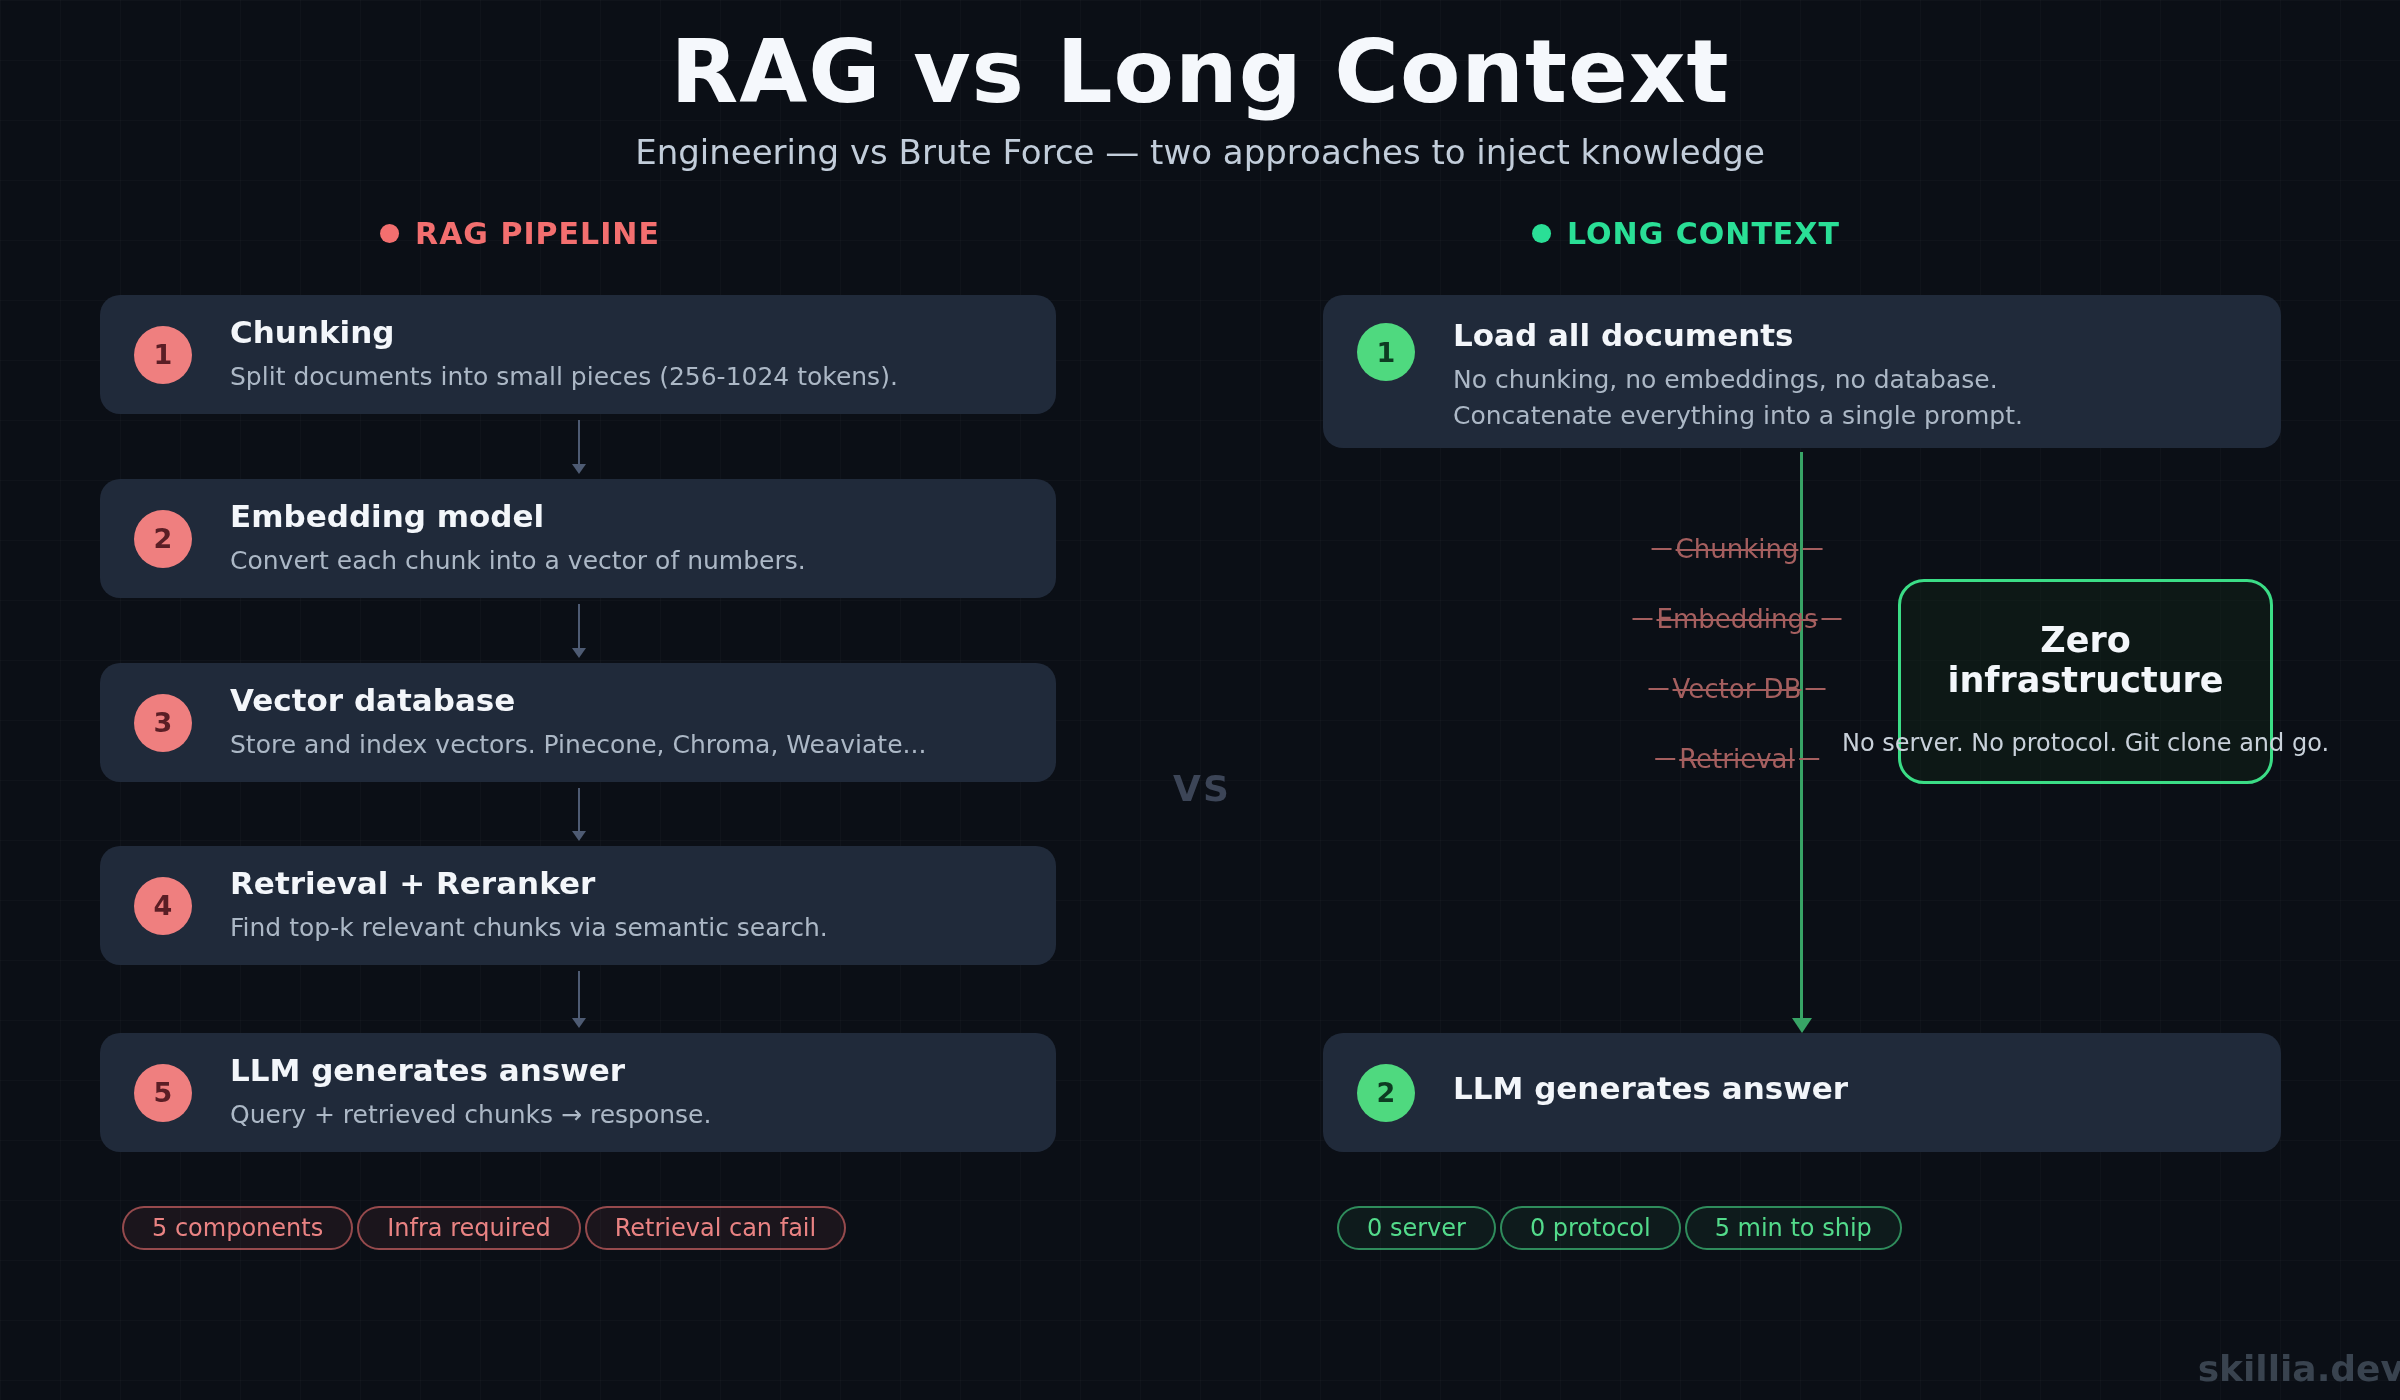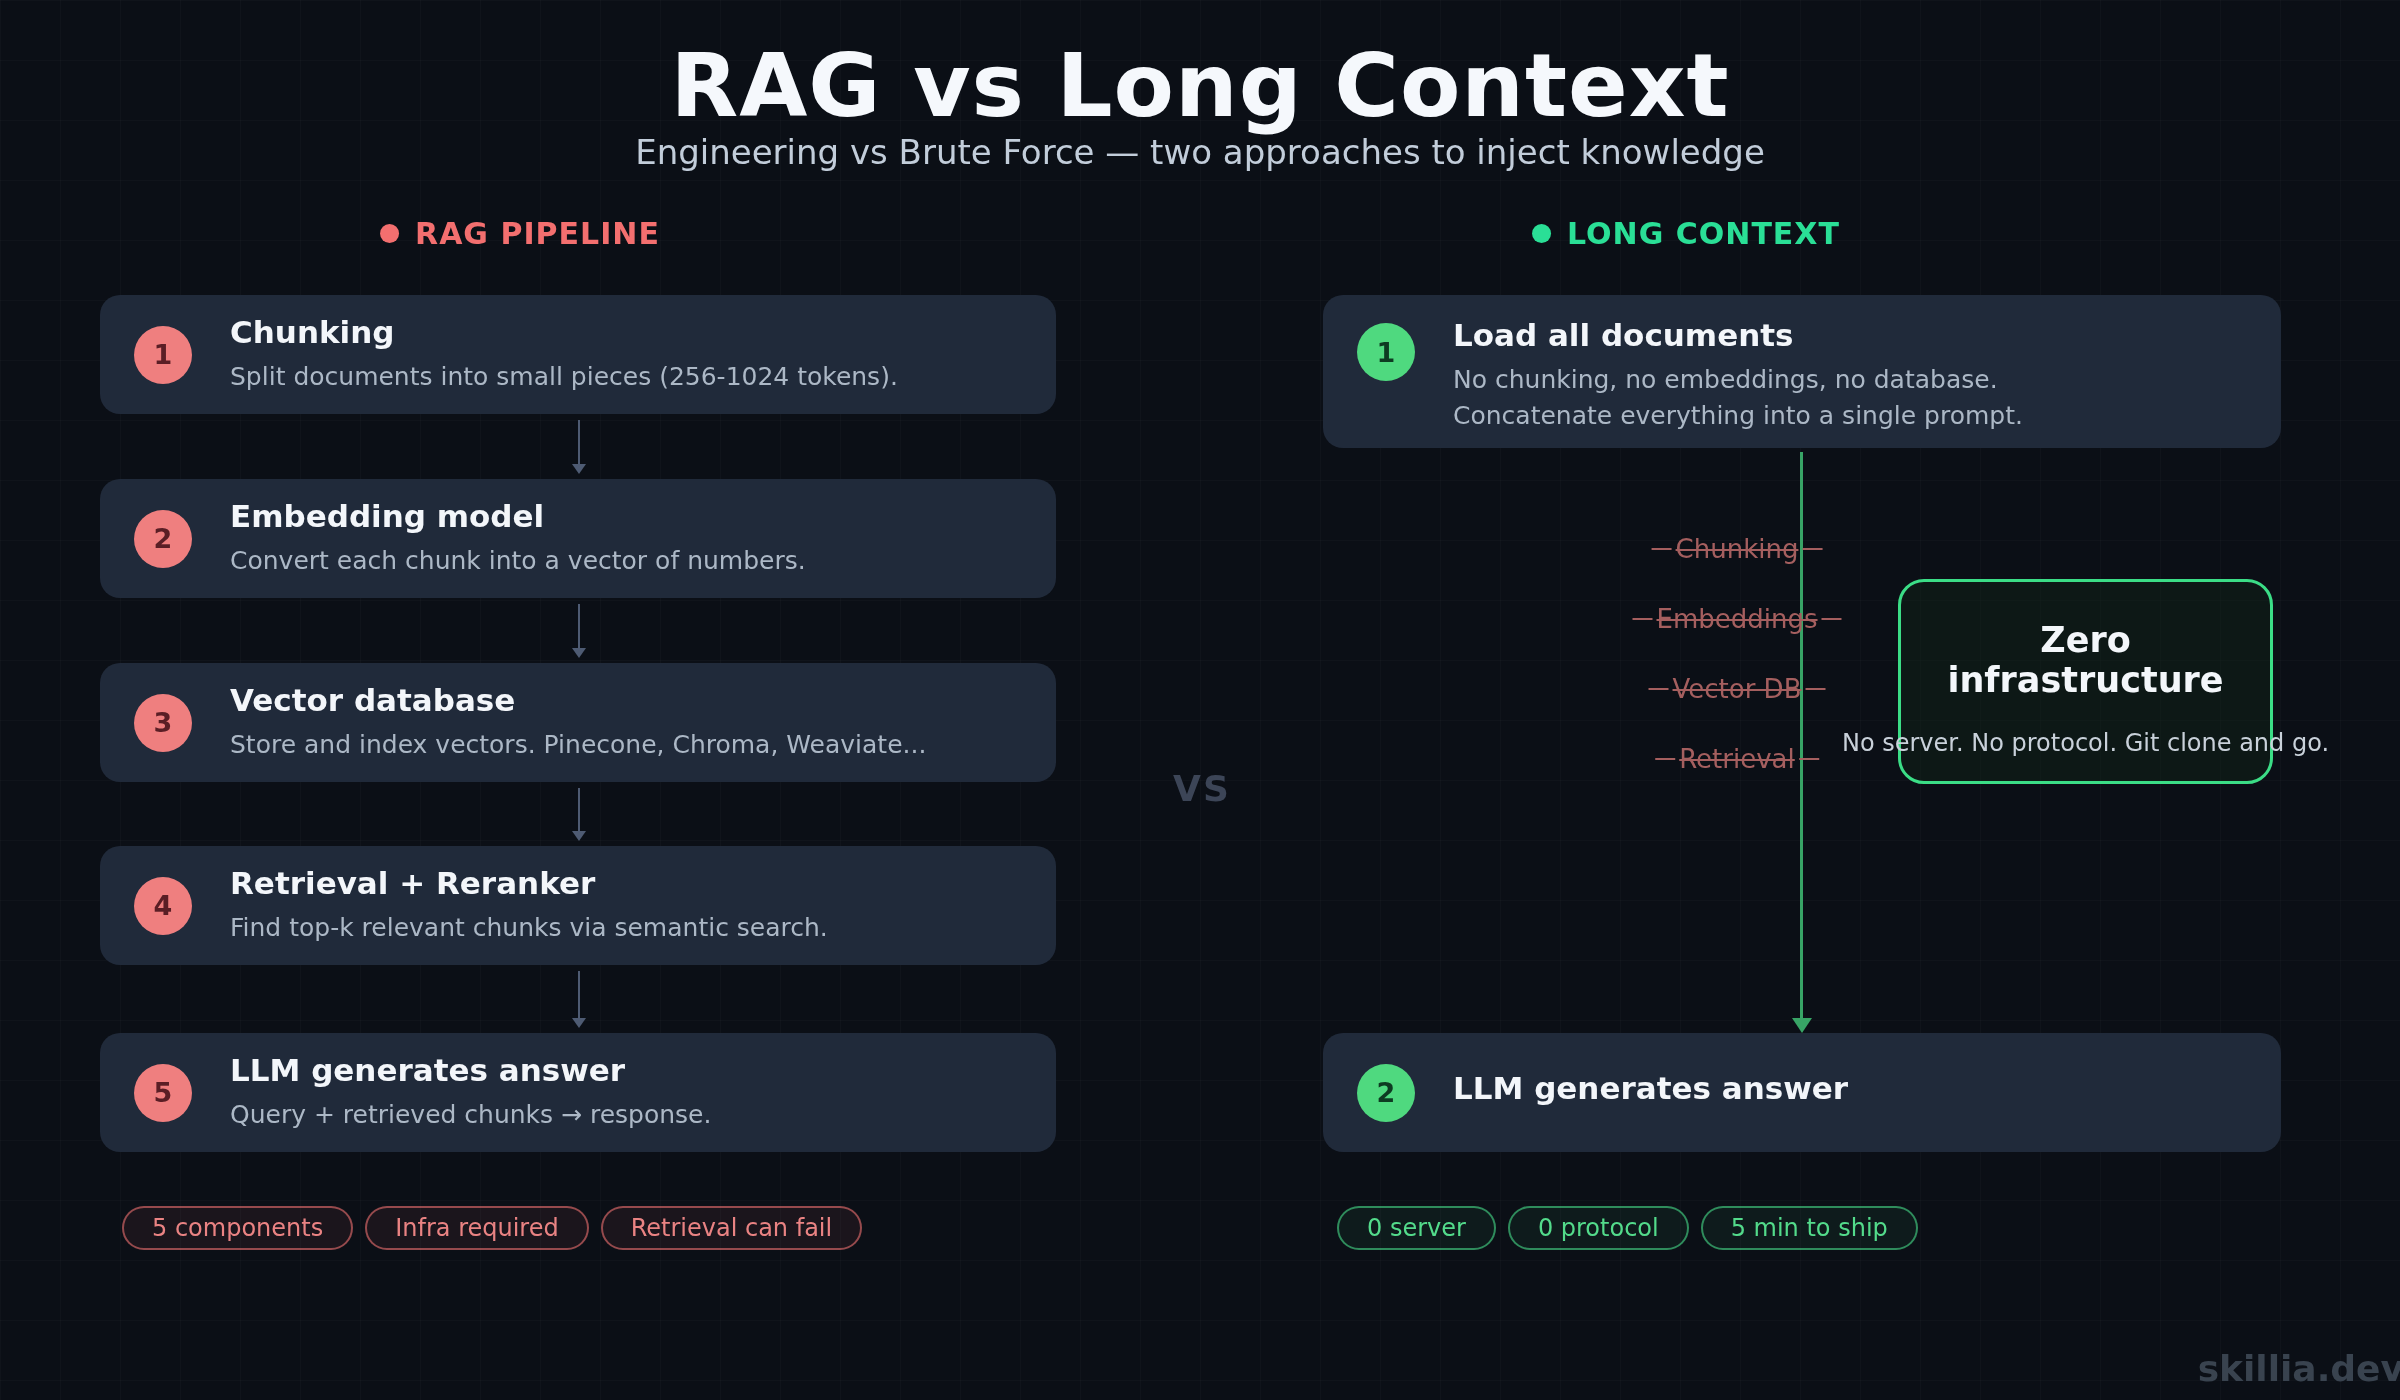--- a/index.html
+++ b/index.html
@@ -10,21 +10,21 @@
     color:#e8edf4;
   }
   .stage{
     position:absolute;inset:0;
     background-image:
       linear-gradient(rgba(255,255,255,0.018) 1px,transparent 1px),
       linear-gradient(90deg,rgba(255,255,255,0.018) 1px,transparent 1px);
     background-size:60px 60px;
   }
   .main-title{
-    position:absolute;top:34px;left:0;width:100%;text-align:center;
+    position:absolute;top:20px;left:0;width:100%;text-align:center;
     font-size:88px;font-weight:bold;color:#f5f8fc;letter-spacing:1px;
   }
   .subtitle{
     position:absolute;top:132px;left:0;width:100%;text-align:center;
     font-size:34px;color:#c2cdda;
   }
   .col-header{
     position:absolute;top:216px;transform:translateX(-50%);
     display:flex;align-items:center;gap:16px;
     font-size:30px;font-weight:bold;letter-spacing:1px;white-space:nowrap;
@@ -87,21 +87,21 @@
     box-sizing:border-box;display:flex;flex-direction:column;align-items:center;
   }
   .callout-title{
     margin-top:38px;width:300px;text-align:center;
     font-size:35px;font-weight:bold;color:#f3f6fa;line-height:1.15;
   }
   .callout-desc{
     margin-top:auto;margin-bottom:24px;font-size:24px;color:#c9d1da;white-space:nowrap;
   }
 
-  .badge-row{position:absolute;top:1206px;display:flex;gap:12px;}
+  .badge-row{position:absolute;top:1206px;display:flex;gap:4px;}
   .badge-row.left{left:122px;}
   .badge-row.right{left:1337px;text-align:center;}
   .badge{
     height:44px;border-radius:22px;border:2px solid;box-sizing:border-box;
     display:inline-flex;align-items:center;padding:0 28px;
     font-size:24px;white-space:nowrap;
   }
   .badge.red{color:#ea8383;border-color:rgba(234,110,110,0.6);background:rgba(234,110,110,0.07);}
   .badge.green{color:#53db8b;border-color:rgba(70,217,135,0.6);background:rgba(70,217,135,0.06);}
 

